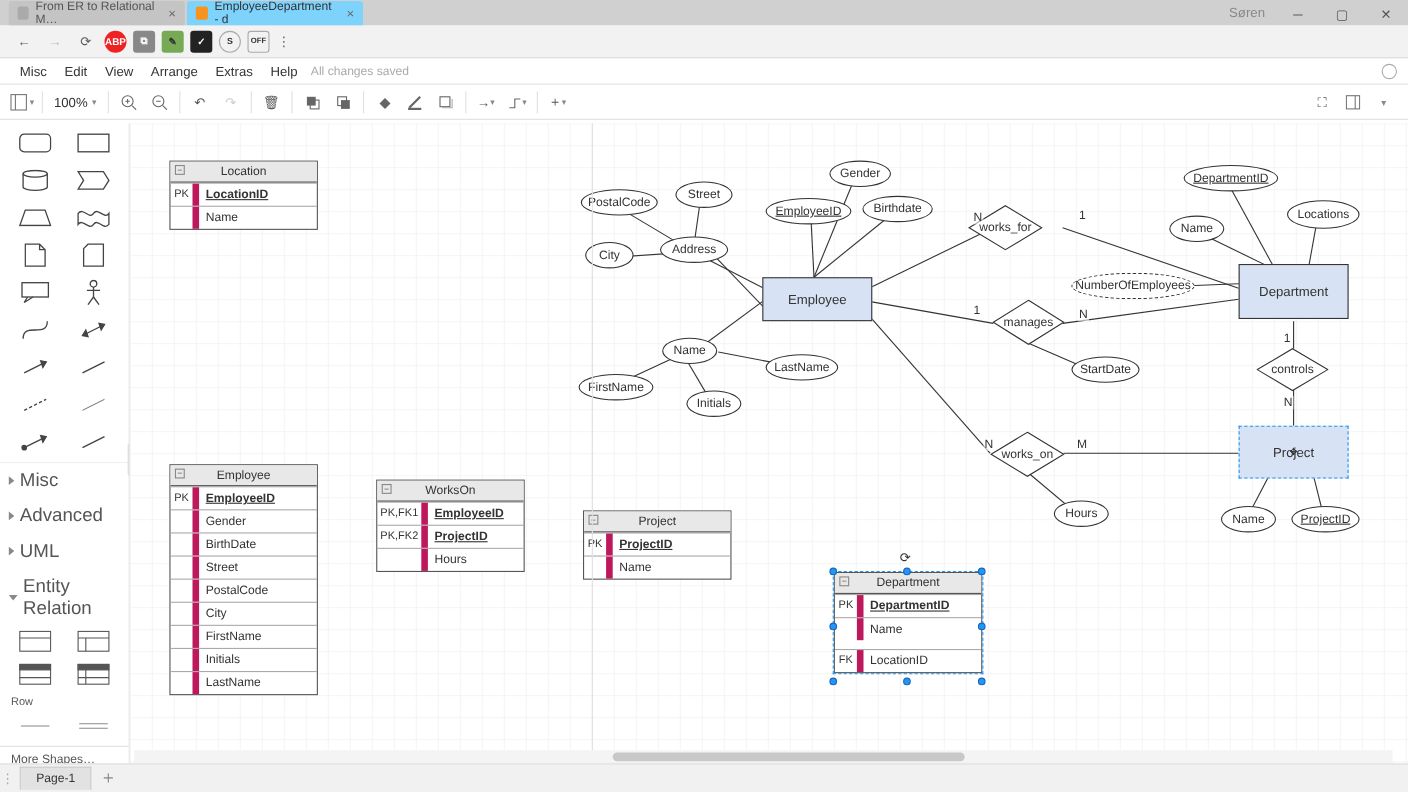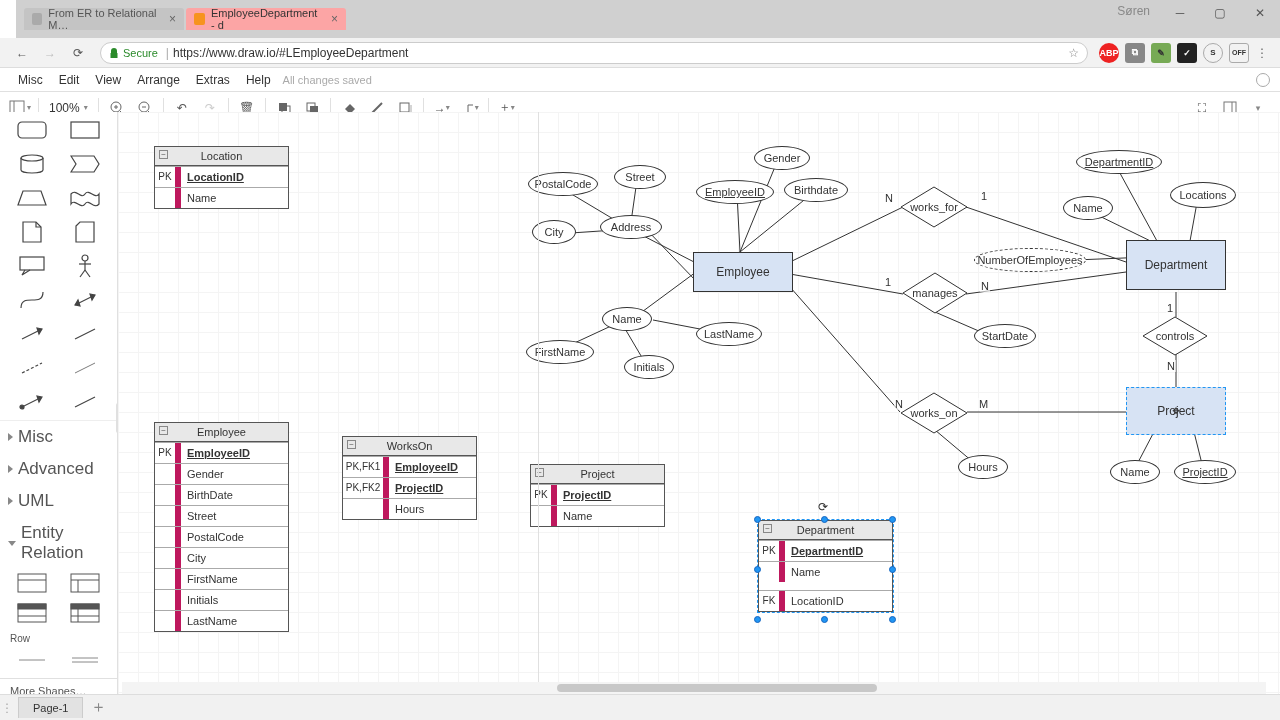--- a/index.html
+++ b/index.html
@@ -1,21 +1,21 @@
 <!DOCTYPE html>
 <html><head>
 <meta charset="utf-8">
 <style>
 * { box-sizing: border-box; margin: 0; padding: 0; }
 body { font-family: "Helvetica Neue", Arial, sans-serif; font-size: 12px; color: #333; background: #fff; overflow: hidden; width: 1280px; height: 720px; position: relative; }
 
 
-.chrome-tabs { height: 38px; background: #d0d0d0; display: flex; align-items: center; padding-left: 8px; position: relative; margin-left: 16px; }
+.chrome-tabs { height: 23px; background: #d0d0d0; display: flex; align-items: flex-end; padding-left: 8px; position: relative; }
 .chrome-tab { height: 22px; display: flex; align-items: center; padding: 0 8px; border-radius: 3px 3px 0 0; margin-right: 2px; font-size: 11px; max-width: 160px; }
-.chrome-tab.active { background: #fca5a5; }
+.chrome-tab.active { background: #7dd3fc; }
 .chrome-tab.inactive { background: #c4c4c4; color: #555; }
 .chrome-tab .favicon { width: 12px; height: 12px; margin-right: 6px; display: inline-block; }
 .chrome-tab .tab-close { margin-left: 8px; color: #666; font-size: 12px; }
 .chrome-winctrl { position: absolute; right: 0; top: 0; display: flex; align-items: center; height: 26px; }
 .chrome-winctrl .btn { width: 40px; height: 26px; display: flex; align-items: center; justify-content: center; color: #555; font-size: 12px; }
 .chrome-userlabel { position: absolute; right: 130px; top: 4px; font-size: 12px; color: #888; }
 
 .chrome-addr { height: 30px; background: #f2f2f2; display: flex; align-items: center; padding: 0 8px; border-bottom: 1px solid #ddd; }
 .chrome-addr .navbtn { width: 24px; height: 24px; display: flex; align-items: center; justify-content: center; color: #666; border-radius: 12px; margin: 0 2px; }
 .chrome-addr .enabled { color: #5a5a5a; }
@@ -129,29 +129,20 @@
     <div class="btn">─</div>
     <div class="btn">▢</div>
     <div class="btn">✕</div>
   </div>
 </div>
 
 <div class="chrome-addr">
   <div class="navbtn enabled">←</div>
   <div class="navbtn disabled">→</div>
   <div class="navbtn enabled">⟳</div>
-  <div class="addrbar">
-    <svg class="lock" viewBox="0 0 10 10">
-        <path d="M2 5V3a3 3 0 016 0v2h.5v5h-7V5H2z" fill="#2a8a2a"></path>
-      </svg>
-    <span class="secure">Secure</span>
-    <span style="color:#aaa;margin:0 4px;">|</span>
-    <span>https://www.draw.io/#LEmployeeDepartment</span>
-    <span class="star">☆</span>
-  </div>
   <div class="chrome-ext">
     <div class="ext abp">ABP</div>
     <div class="ext gray">⧉</div>
     <div class="ext green">✎</div>
     <div class="ext black">✓</div>
     <div class="ext circle">S</div>
     <div class="ext off">OFF</div>
     <div class="chrome-menu">⋮</div>
   </div>
 </div>
@@ -636,21 +627,21 @@
       <div class="attr-oval" style="left:840px; top:343px; width:50px; height:24px;">
           <span>Hours</span>
         </div>
       <div class="attr-oval" style="left:992px; top:348px; width:50px; height:24px;">
           <span>Name</span>
         </div>
       <div class="attr-oval key" style="left:1056px; top:348px; width:62px; height:24px;">
           <span>ProjectID</span>
         </div>
 
-      <div class="rel-diamond" style="left:782px; top:74px; width:68px; height:42px;">
+      <div class="rel-diamond" style="left:762px; top:74px; width:68px; height:42px;">
         <svg class="dshape" viewBox="0 0 68 42">
             <polygon points="34,1 67,21 34,41 1,21" fill="#fff" stroke="#333"></polygon>
           </svg>
         <span class="dlabel">works_for</span>
       </div>
       <div class="rel-diamond" style="left:784px; top:160px; width:66px; height:42px;">
         <svg class="dshape" viewBox="0 0 66 42">
             <polygon points="33,1 65,21 33,41 1,21" fill="#fff" stroke="#333"></polygon>
           </svg>
         <span class="dlabel">manages</span>

